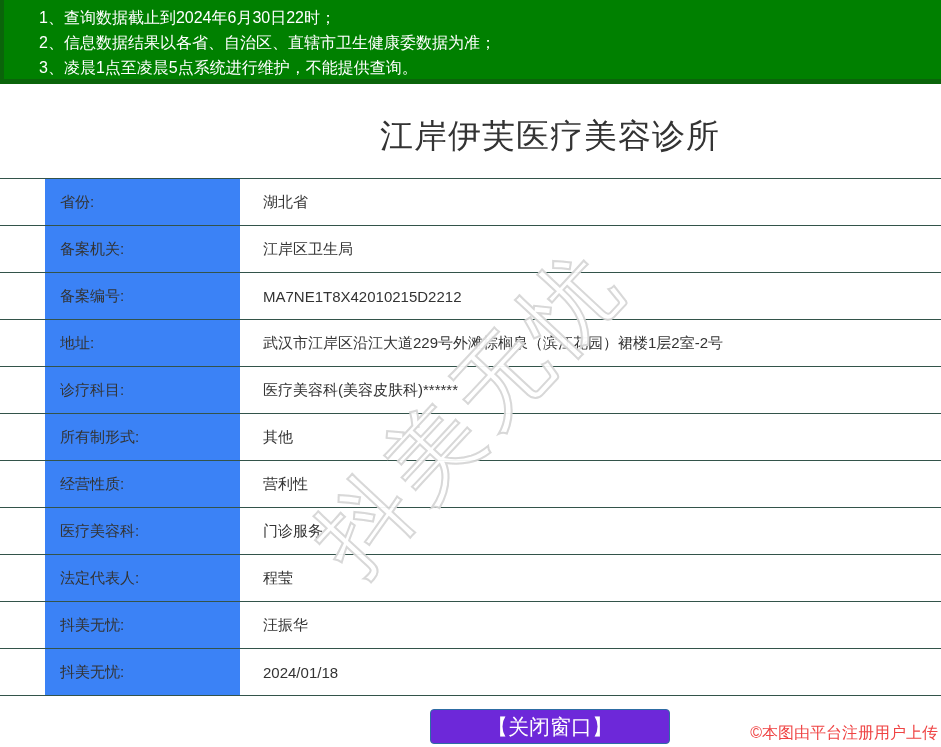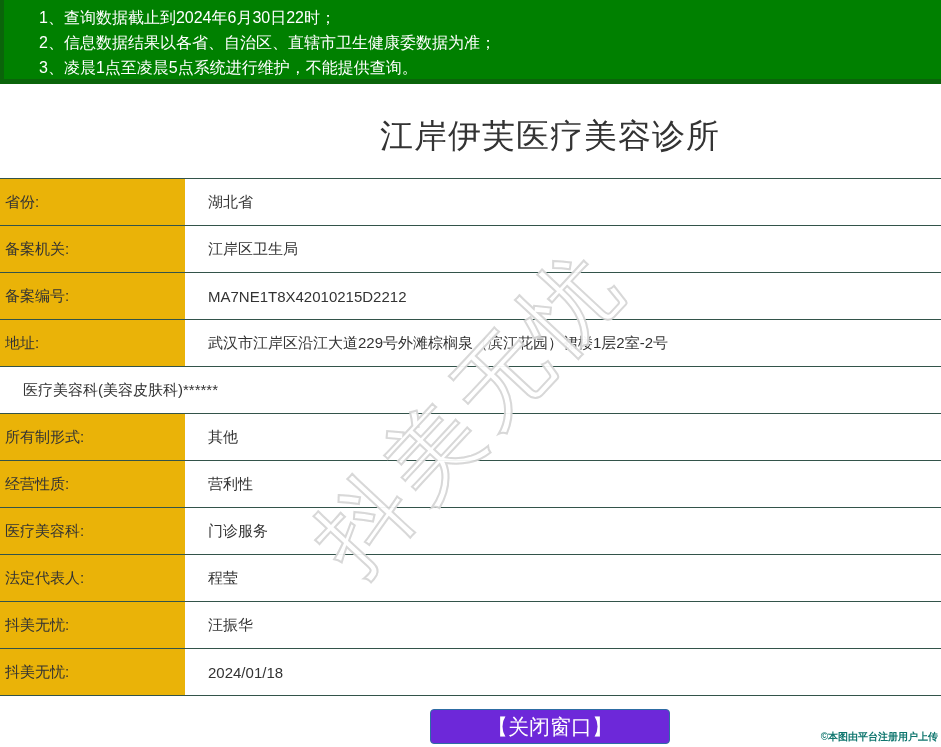--- a/index.html
+++ b/index.html
@@ -45,22 +45,23 @@
   .row {
     display: flex;
     height: 46px;
     border-bottom: 1px solid #33534a;
     align-items: stretch;
   }
   .cell { display: flex; align-items: center; font-size: 15px; color: #333; }
   .cell.label {
     width: 180px;
     flex: 0 0 180px;
-    background: #eab308;
-    padding-left: 5px;
+    background: #3b82f6;
+    padding-left: 15px;
+    margin-left: 45px;
   }
   .cell.value { flex: 1; padding-left: 23px; }
 
   
   .button-bar { text-align: center; margin-top: 13px; }
   .close-button {
     width: 240px; height: 35px;
     background: #6d28d9;
     border: 1px solid #2e6da4;
     border-radius: 4px;
@@ -83,23 +84,23 @@
     text-shadow: 0 0 1px #dcdcdc;
     opacity: 0.95;
     pointer-events: none;
     z-index: 5;
   }
 
   
   .upload-credit {
     position: absolute;
     right: 0; bottom: 1px;
-    font-size: 10px;
-    font-weight: bold;
-    color: #0f766e;
+    font-size: 16px;
+    font-weight: normal;
+    color: #ef4444;
     background: rgba(255,255,255,0.55);
     padding: 2px 3px;
     z-index: 6;
   }
 </style>
 </head>
 <body>
 
 <div class="page">
 
@@ -122,20 +123,21 @@
     </div>
     <div class="row">
       <div class="cell label">备案编号:</div>
       <div class="cell value">MA7NE1T8X42010215D2212</div>
     </div>
     <div class="row">
       <div class="cell label">地址:</div>
       <div class="cell value">武汉市江岸区沿江大道229号外滩棕榈泉（滨江花园）裙楼1层2室-2号</div>
     </div>
     <div class="row">
+      <div class="cell label">诊疗科目:</div>
       <div class="cell value">医疗美容科(美容皮肤科)******</div>
     </div>
     <div class="row">
       <div class="cell label">所有制形式:</div>
       <div class="cell value">其他</div>
     </div>
     <div class="row">
       <div class="cell label">经营性质:</div>
       <div class="cell value">营利性</div>
     </div>

